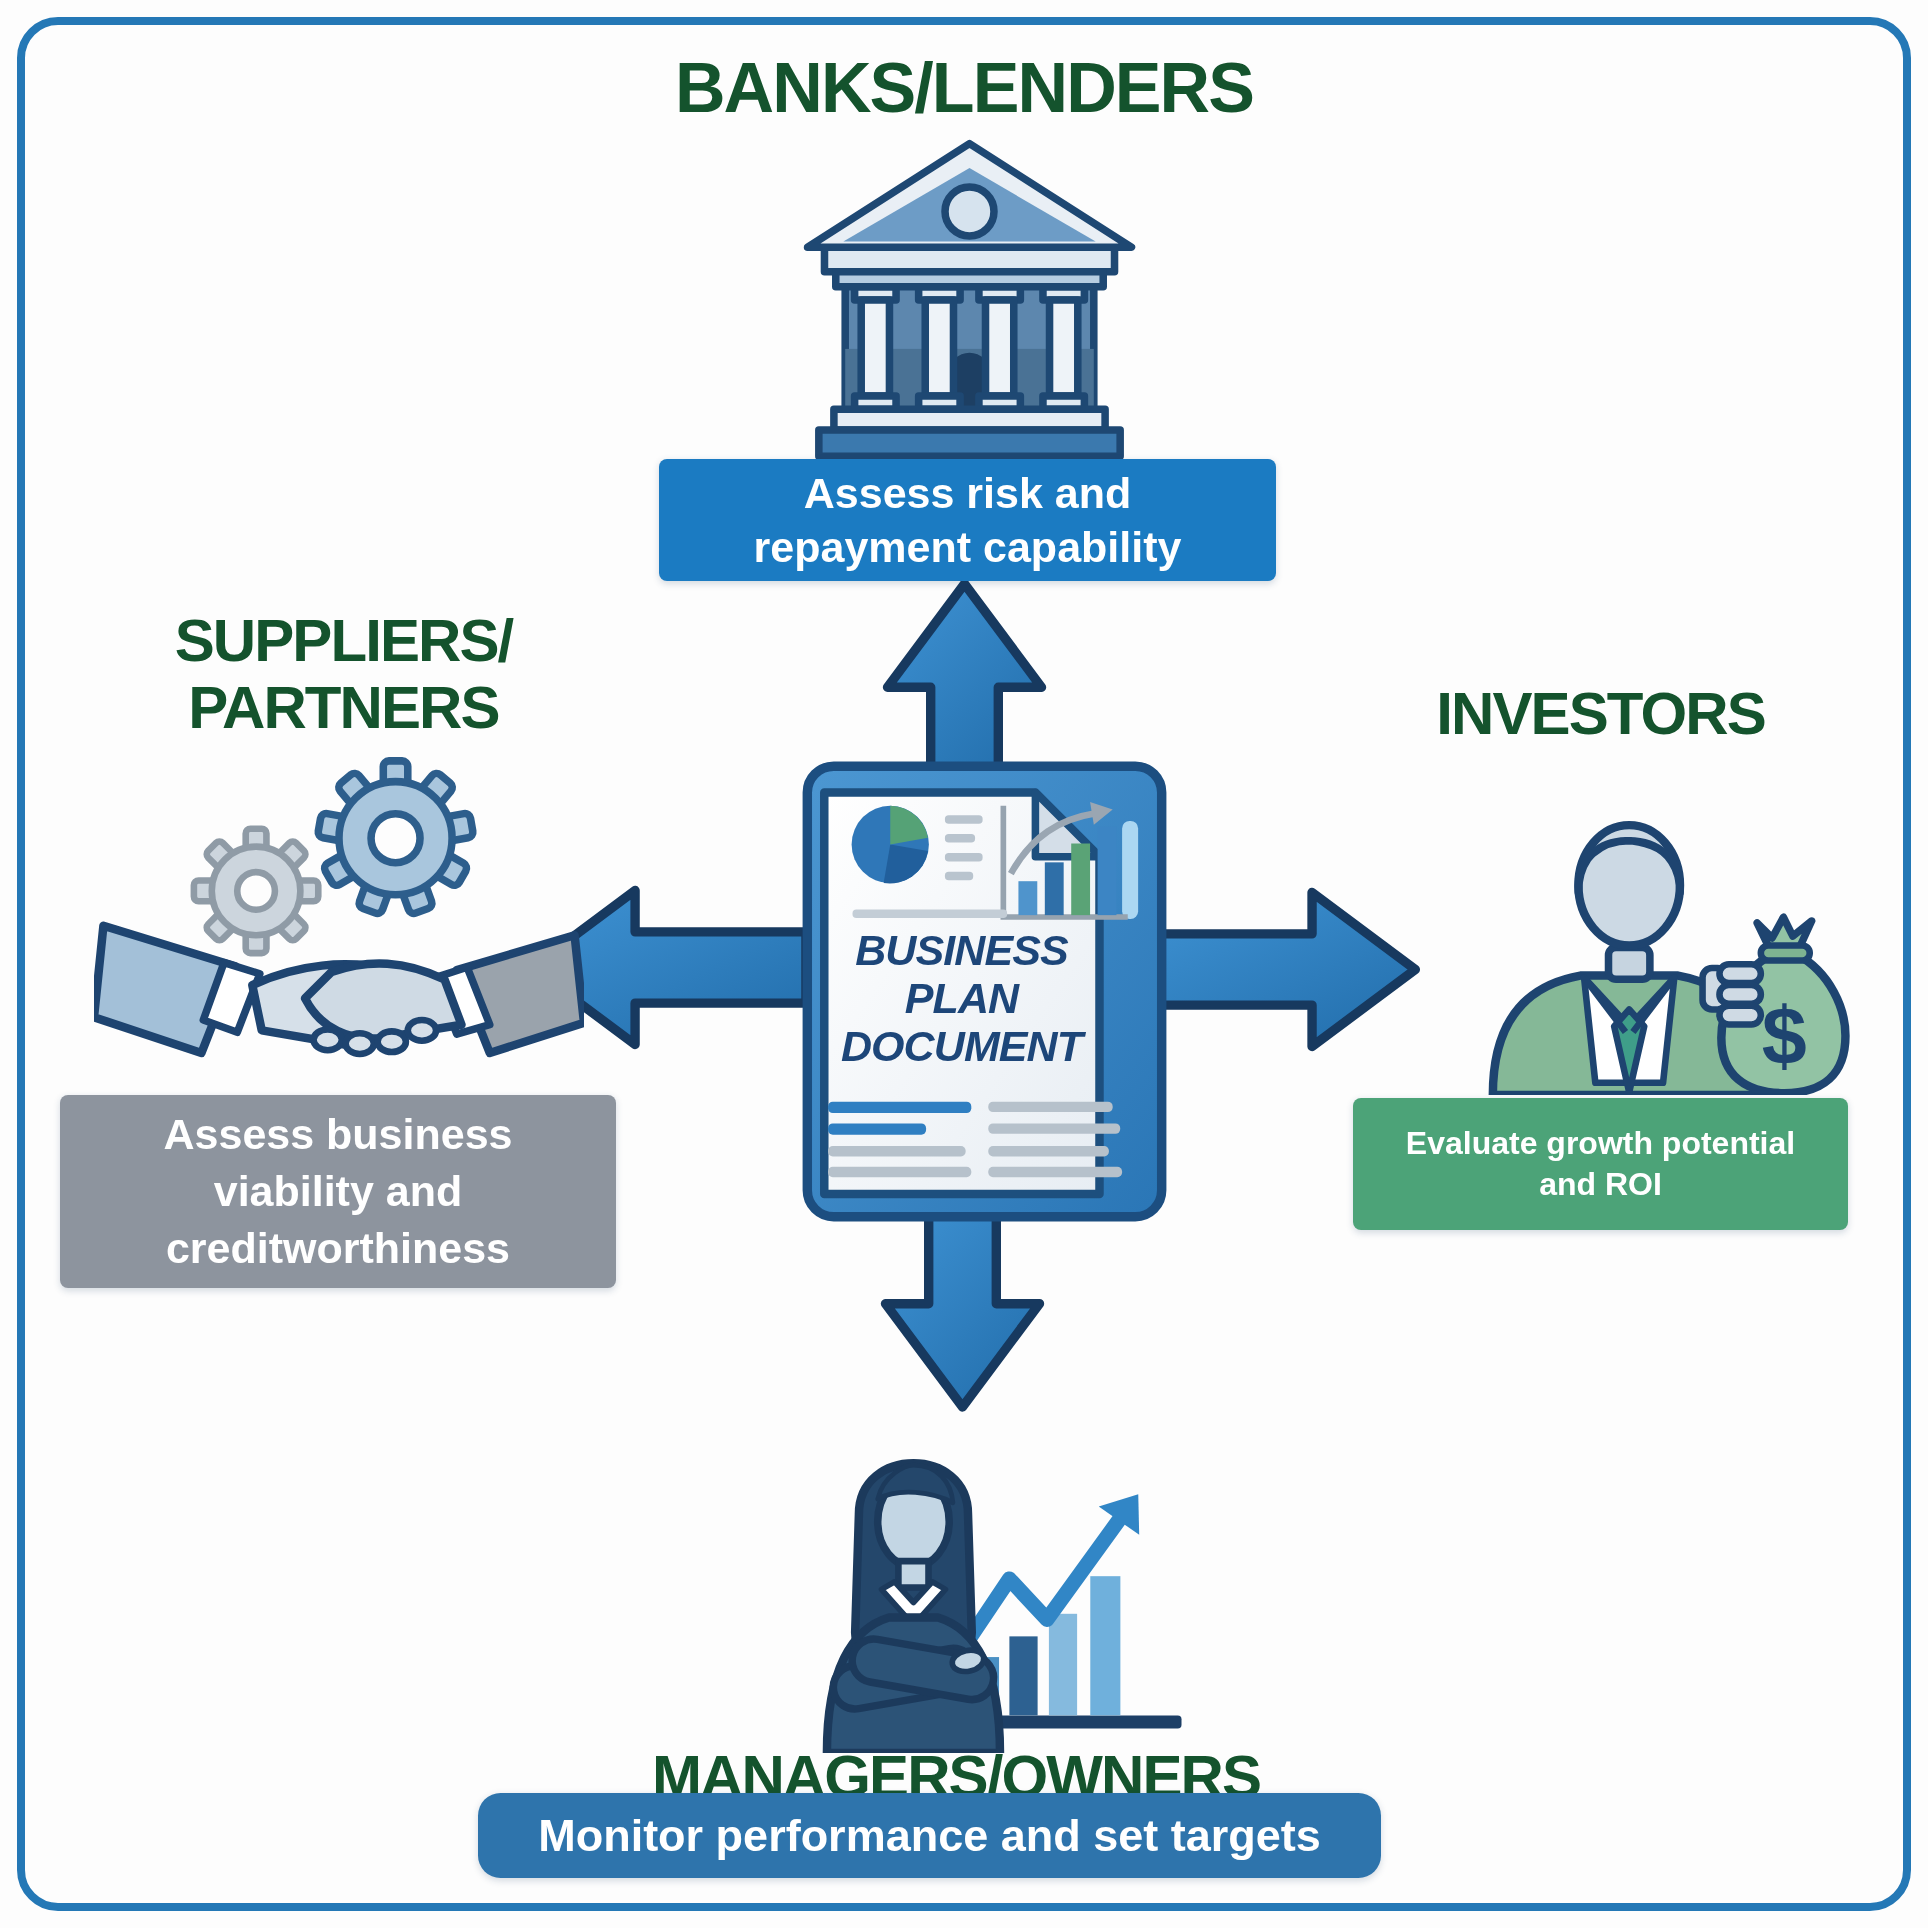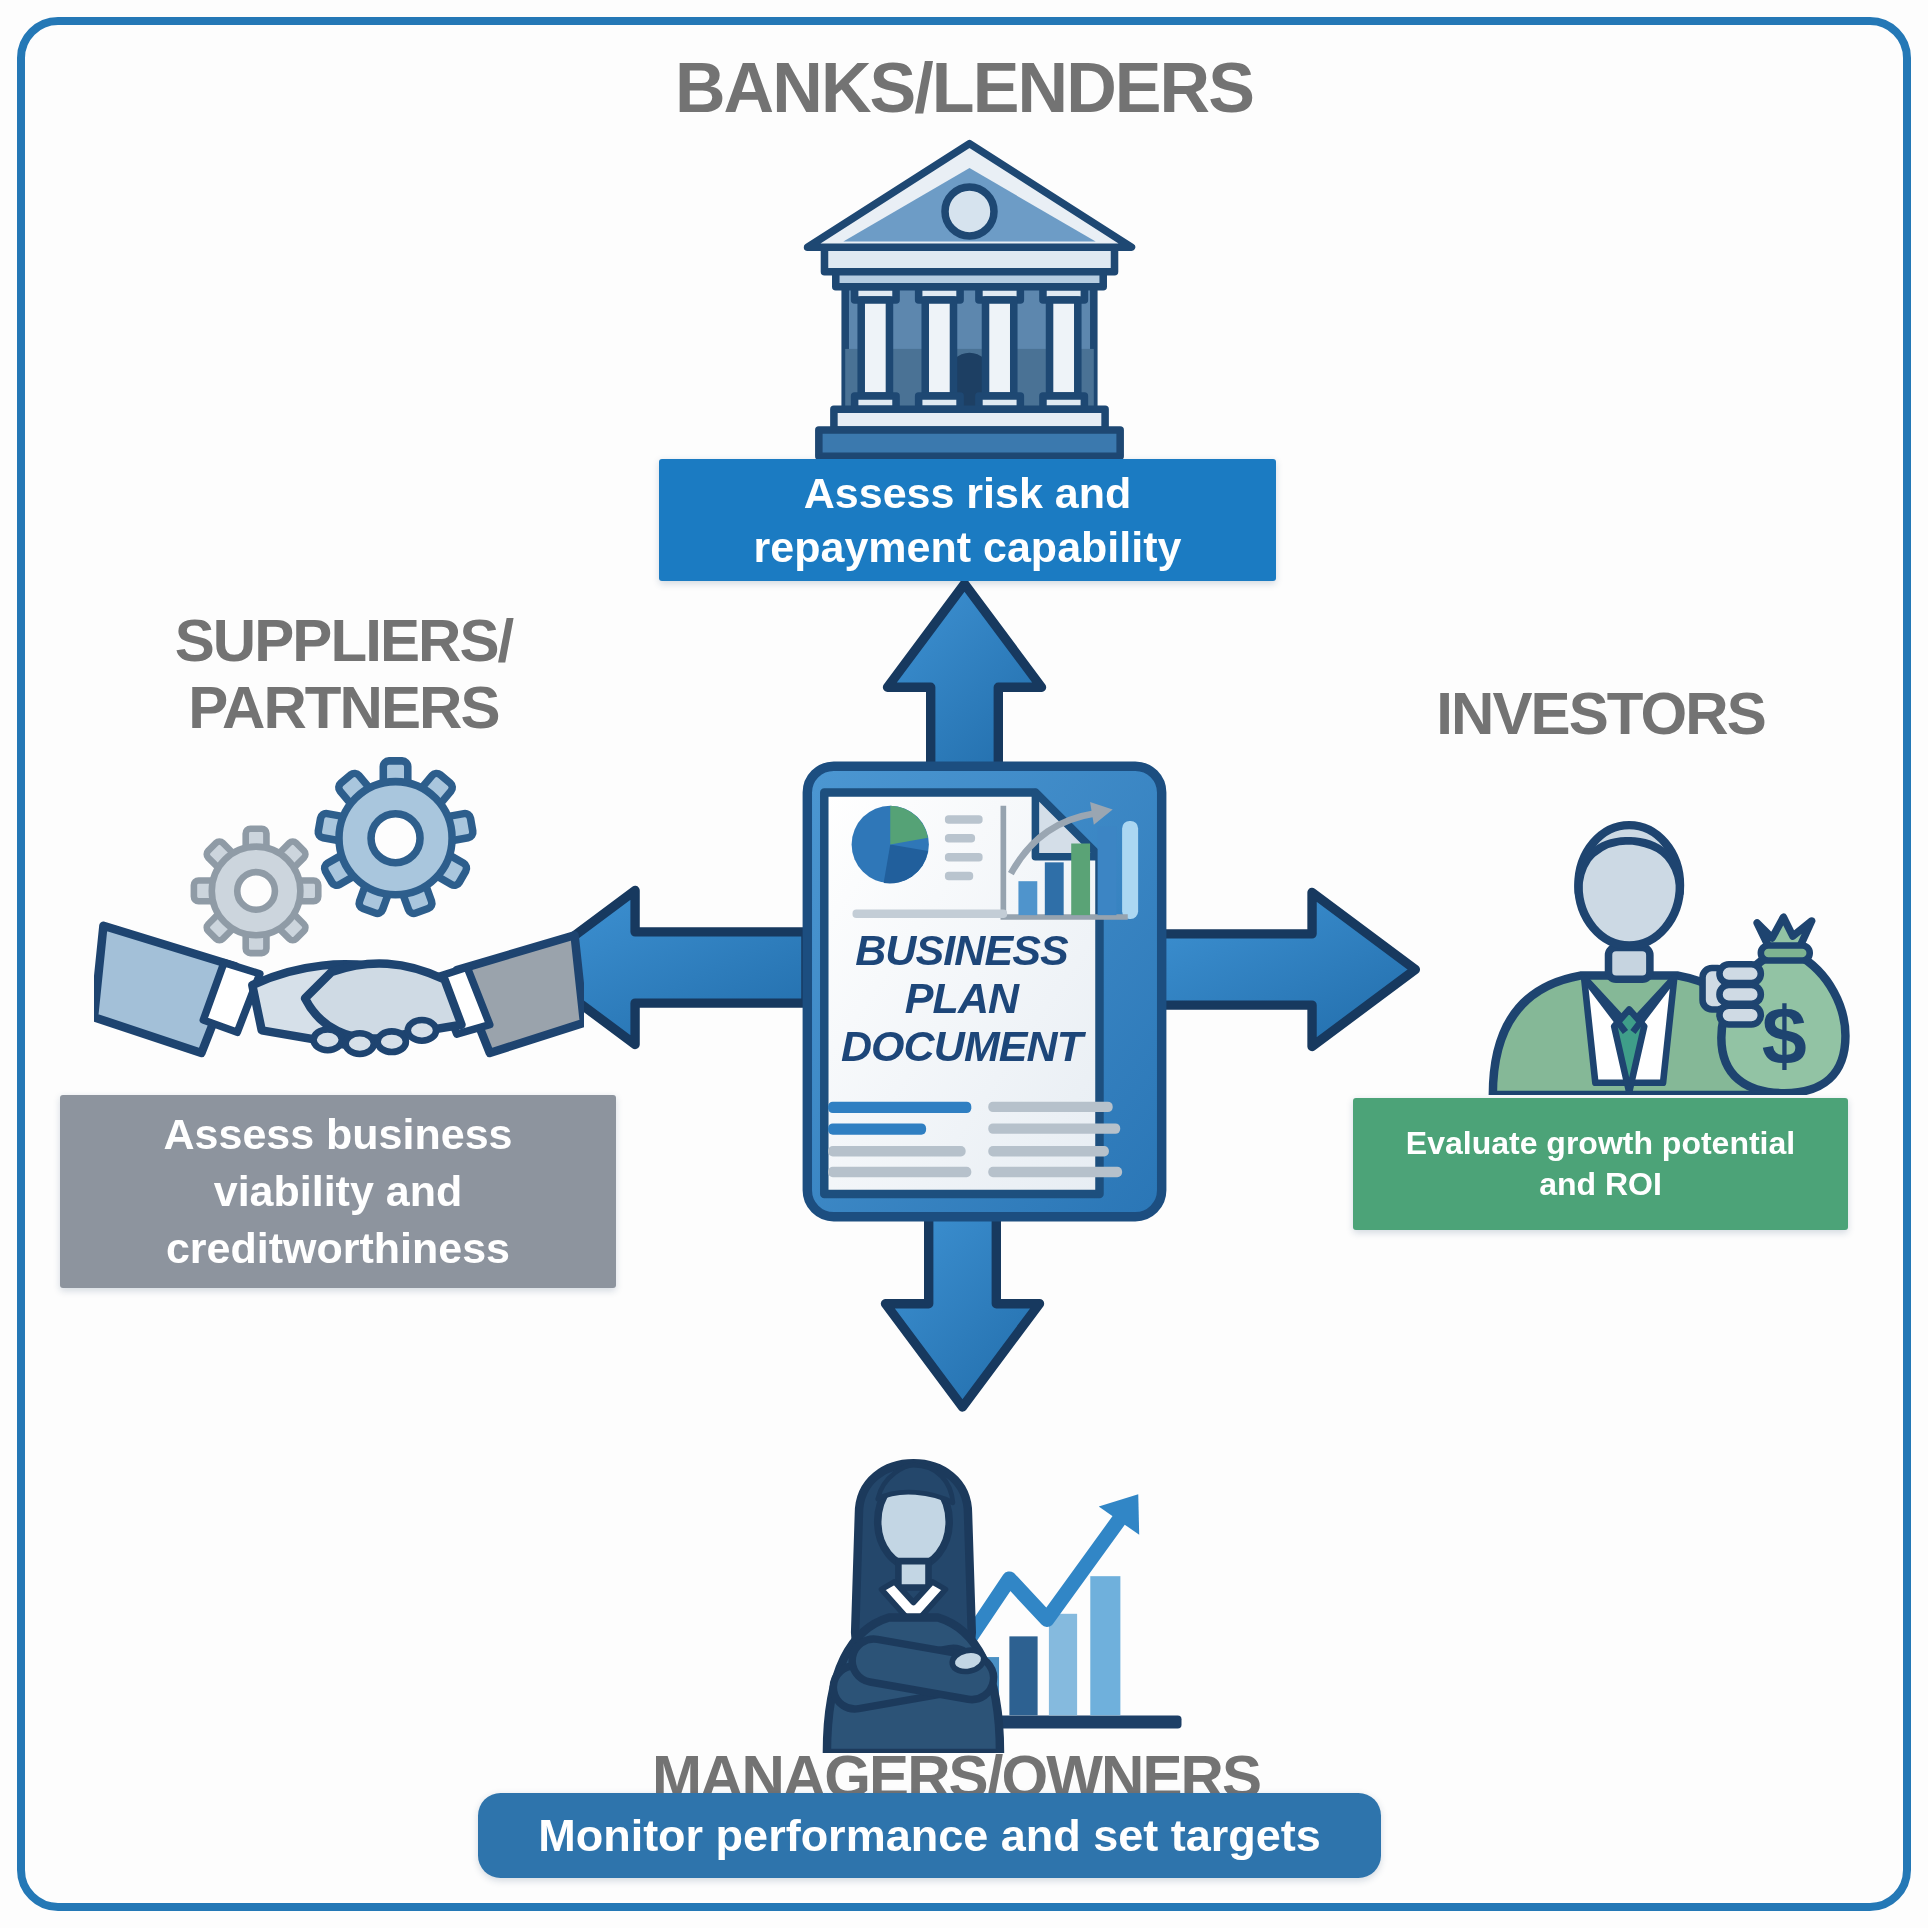--- a/index.html
+++ b/index.html
@@ -6,28 +6,28 @@
   .canvas{
     position:relative;width:1928px;height:1928px;overflow:hidden;
     background:#fdfdfd;font-family:"Liberation Sans",sans-serif;
   }
   .frame{
     position:absolute;left:17px;top:17px;right:17px;bottom:17px;
     border:8.5px solid #2478b6;border-radius:41px;pointer-events:none;z-index:1;
   }
   .abs{position:absolute;}
   .title{
-    color:#737373;font-weight:bold;text-align:center;
+    color:#14532d;font-weight:bold;text-align:center;
     letter-spacing:-1.9px;line-height:1.12;z-index:4;
   }
   .title-lg{font-size:70px;}
   .title-md{font-size:60px;}
   .note{
     display:flex;align-items:center;justify-content:center;text-align:center;
-    color:#ffffff;font-weight:bold;border-radius:3px;z-index:5;
+    color:#ffffff;font-weight:bold;border-radius:8px;z-index:5;
     box-shadow:0 2.8px 7.5px rgba(30,60,100,0.18);
   }
   .note-inner{display:block;}
   .note-blue{background:#1b7bc2;font-size:43px;line-height:1.26;}
   .note-gray{background:#8d949e;font-size:43px;line-height:1.33;}
   .note-green{background:#4ca378;font-size:32px;line-height:1.28;}
   .note-banner{background:#2e74ac;font-size:45px;line-height:1.2;border-radius:22.6px;}
   .icon-svg{position:absolute;z-index:3;}
   .arrow-svg{position:absolute;z-index:2;}
   .doc{position:absolute;left:796px;top:753px;width:377px;height:476px;z-index:3;font-style:italic;}

